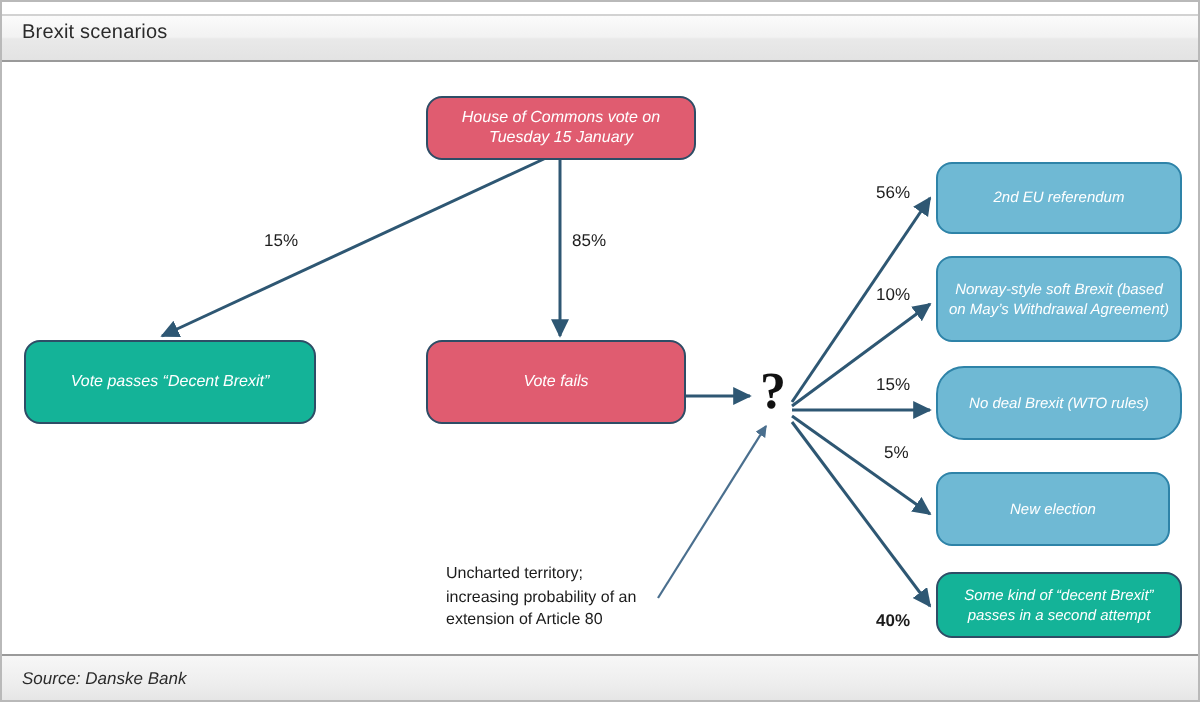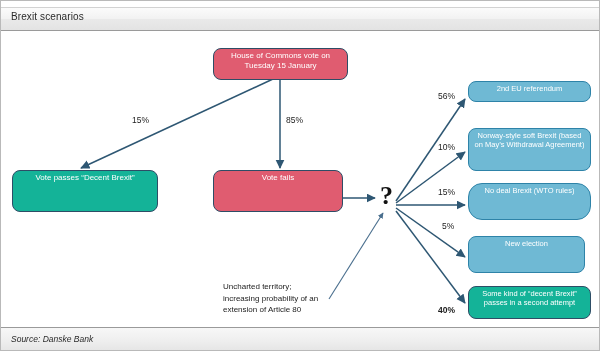--- a/index.html
+++ b/index.html
@@ -41,26 +41,27 @@
     font-size:8.5px;font-style:italic;color:#2b2b2b;white-space:nowrap;
   }
   
   #canvas{position:absolute;left:0;top:30px;width:598px;height:290px;}
   svg#wires{position:absolute;left:0;top:0;width:598px;height:290px;overflow:visible;}
   
   .node{
     position:absolute;
     box-sizing:border-box;
     border-radius:8px;
-    display:flex;justify-content:center;
+    display:flex;align-items:center;justify-content:center;
     text-align:center;
     color:#ffffff;
     line-height:1.22;
     padding:2px 5px;
     z-index:3;
+    font-style:italic;
   }
   .node.pink{background:#e05c70;border:1px solid #2e4d66;}
   .node.green{background:#14b398;border:1px solid #2e4d66;}
   .node.blue{background:#6fb9d4;border:1px solid #2e83a8;}
   .node.small{font-size:7.5px;}
   .node.med{font-size:8px;}
   .pct{
     position:absolute;font-size:8.5px;color:#1c1c1c;white-space:nowrap;z-index:4;
   }
   #qmark{
@@ -116,21 +117,21 @@
     <div class="node green med" style="left:11px;top:139px;width:146px;height:42px;">
       <span>Vote passes “Decent Brexit”</span>
     </div>
 
     <div class="node pink med" style="left:212px;top:139px;width:130px;height:42px;">
       <span>Vote fails</span>
     </div>
 
     <div id="qmark" style="left:379px;top:152px;">?</div>
 
-    <div class="node blue small" style="left:467px;top:50px;width:123px;height:21px;">
+    <div class="node blue small" style="left:467px;top:50px;width:123px;height:36px;">
       <span>2nd EU referendum</span>
     </div>
 
     <div class="node blue small" style="left:467px;top:97px;width:123px;height:43px;">
       <span>Norway-style soft Brexit (based on May’s Withdrawal Agreement)</span>
     </div>
 
     <div class="node blue small" style="left:467px;top:152px;width:123px;height:37px;border-radius:14px;">
       <span>No deal Brexit (WTO rules)</span>
     </div>

